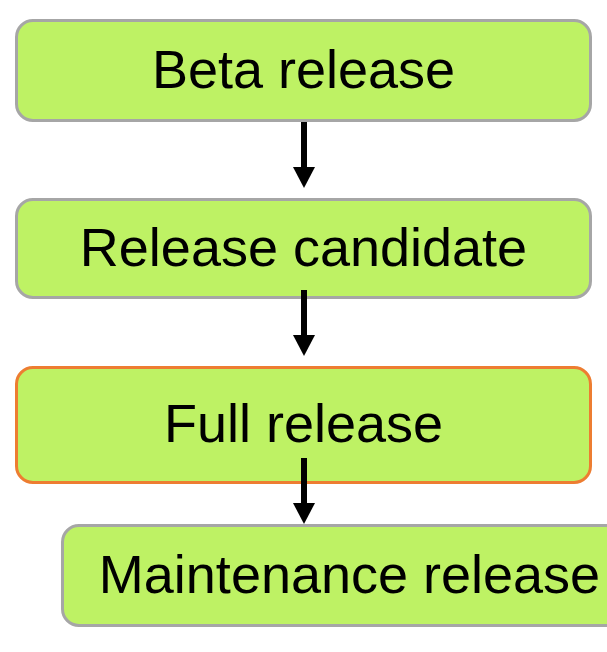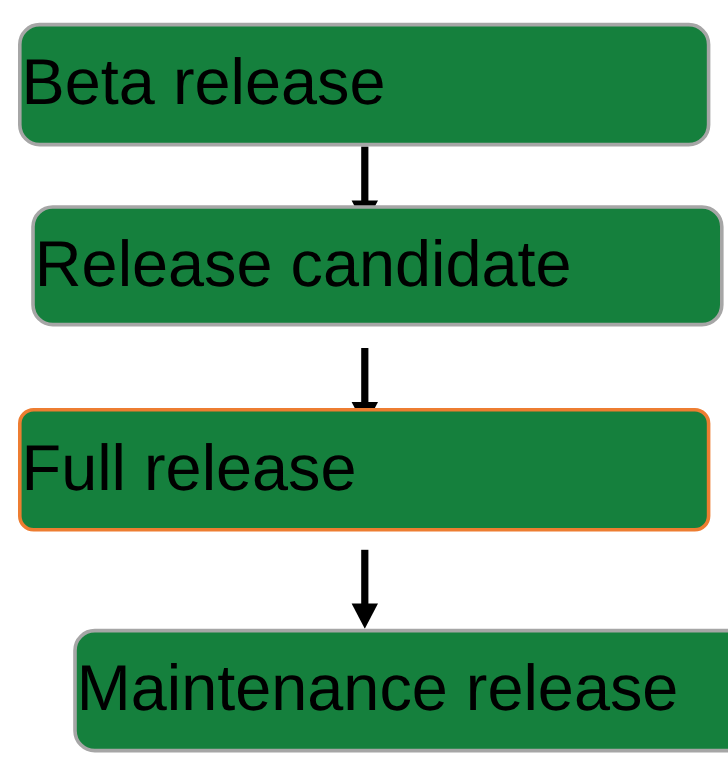--- a/index.html
+++ b/index.html
@@ -13,48 +13,48 @@
     width: 607px;
     height: 652px;
     background: #ffffff;
     overflow: hidden;
   }
   .box {
     position: absolute;
     left: 15px;
     width: 577px;
     box-sizing: border-box;
-    background: #15803d;
+    background: #bef264;
     border-radius: 18px;
     display: flex;
     align-items: center;
-    justify-content: flex-start;
+    justify-content: center;
   }
   .box.gray   { border: 3px solid #A6A6A6; }
   .box.orange { border: 3px solid #ED7D31; }
   .box .label {
     font-size: 54px;
     line-height: 1;
     color: #000000;
     white-space: nowrap;
     padding-bottom: 4px;
   }
   .arrow {
     position: absolute;
     left: 292px;
     width: 24px;
     height: 66px;
     display: block;
   }
   
   #node-0 { top: 19px;  height: 103px; }
   #arrow-0 { top: 122px; }
-  #node-1 { top: 171px; height: 101px; margin-left: 11px; }
+  #node-1 { top: 198px; height: 101px; }
   #arrow-1 { top: 290px; }
-  #node-2 { top: 340px; height: 103px; border-radius: 13px; }
+  #node-2 { top: 366px; height: 118px; }
   #arrow-2 { top: 458px; }
   #node-3 { top: 524px; height: 103px; margin-left: 46px; }
 </style>
 </head>
 <body>
 
 <div class="canvas">
 
   <div class="box gray" id="node-0">
     <span class="label">Beta release</span>

